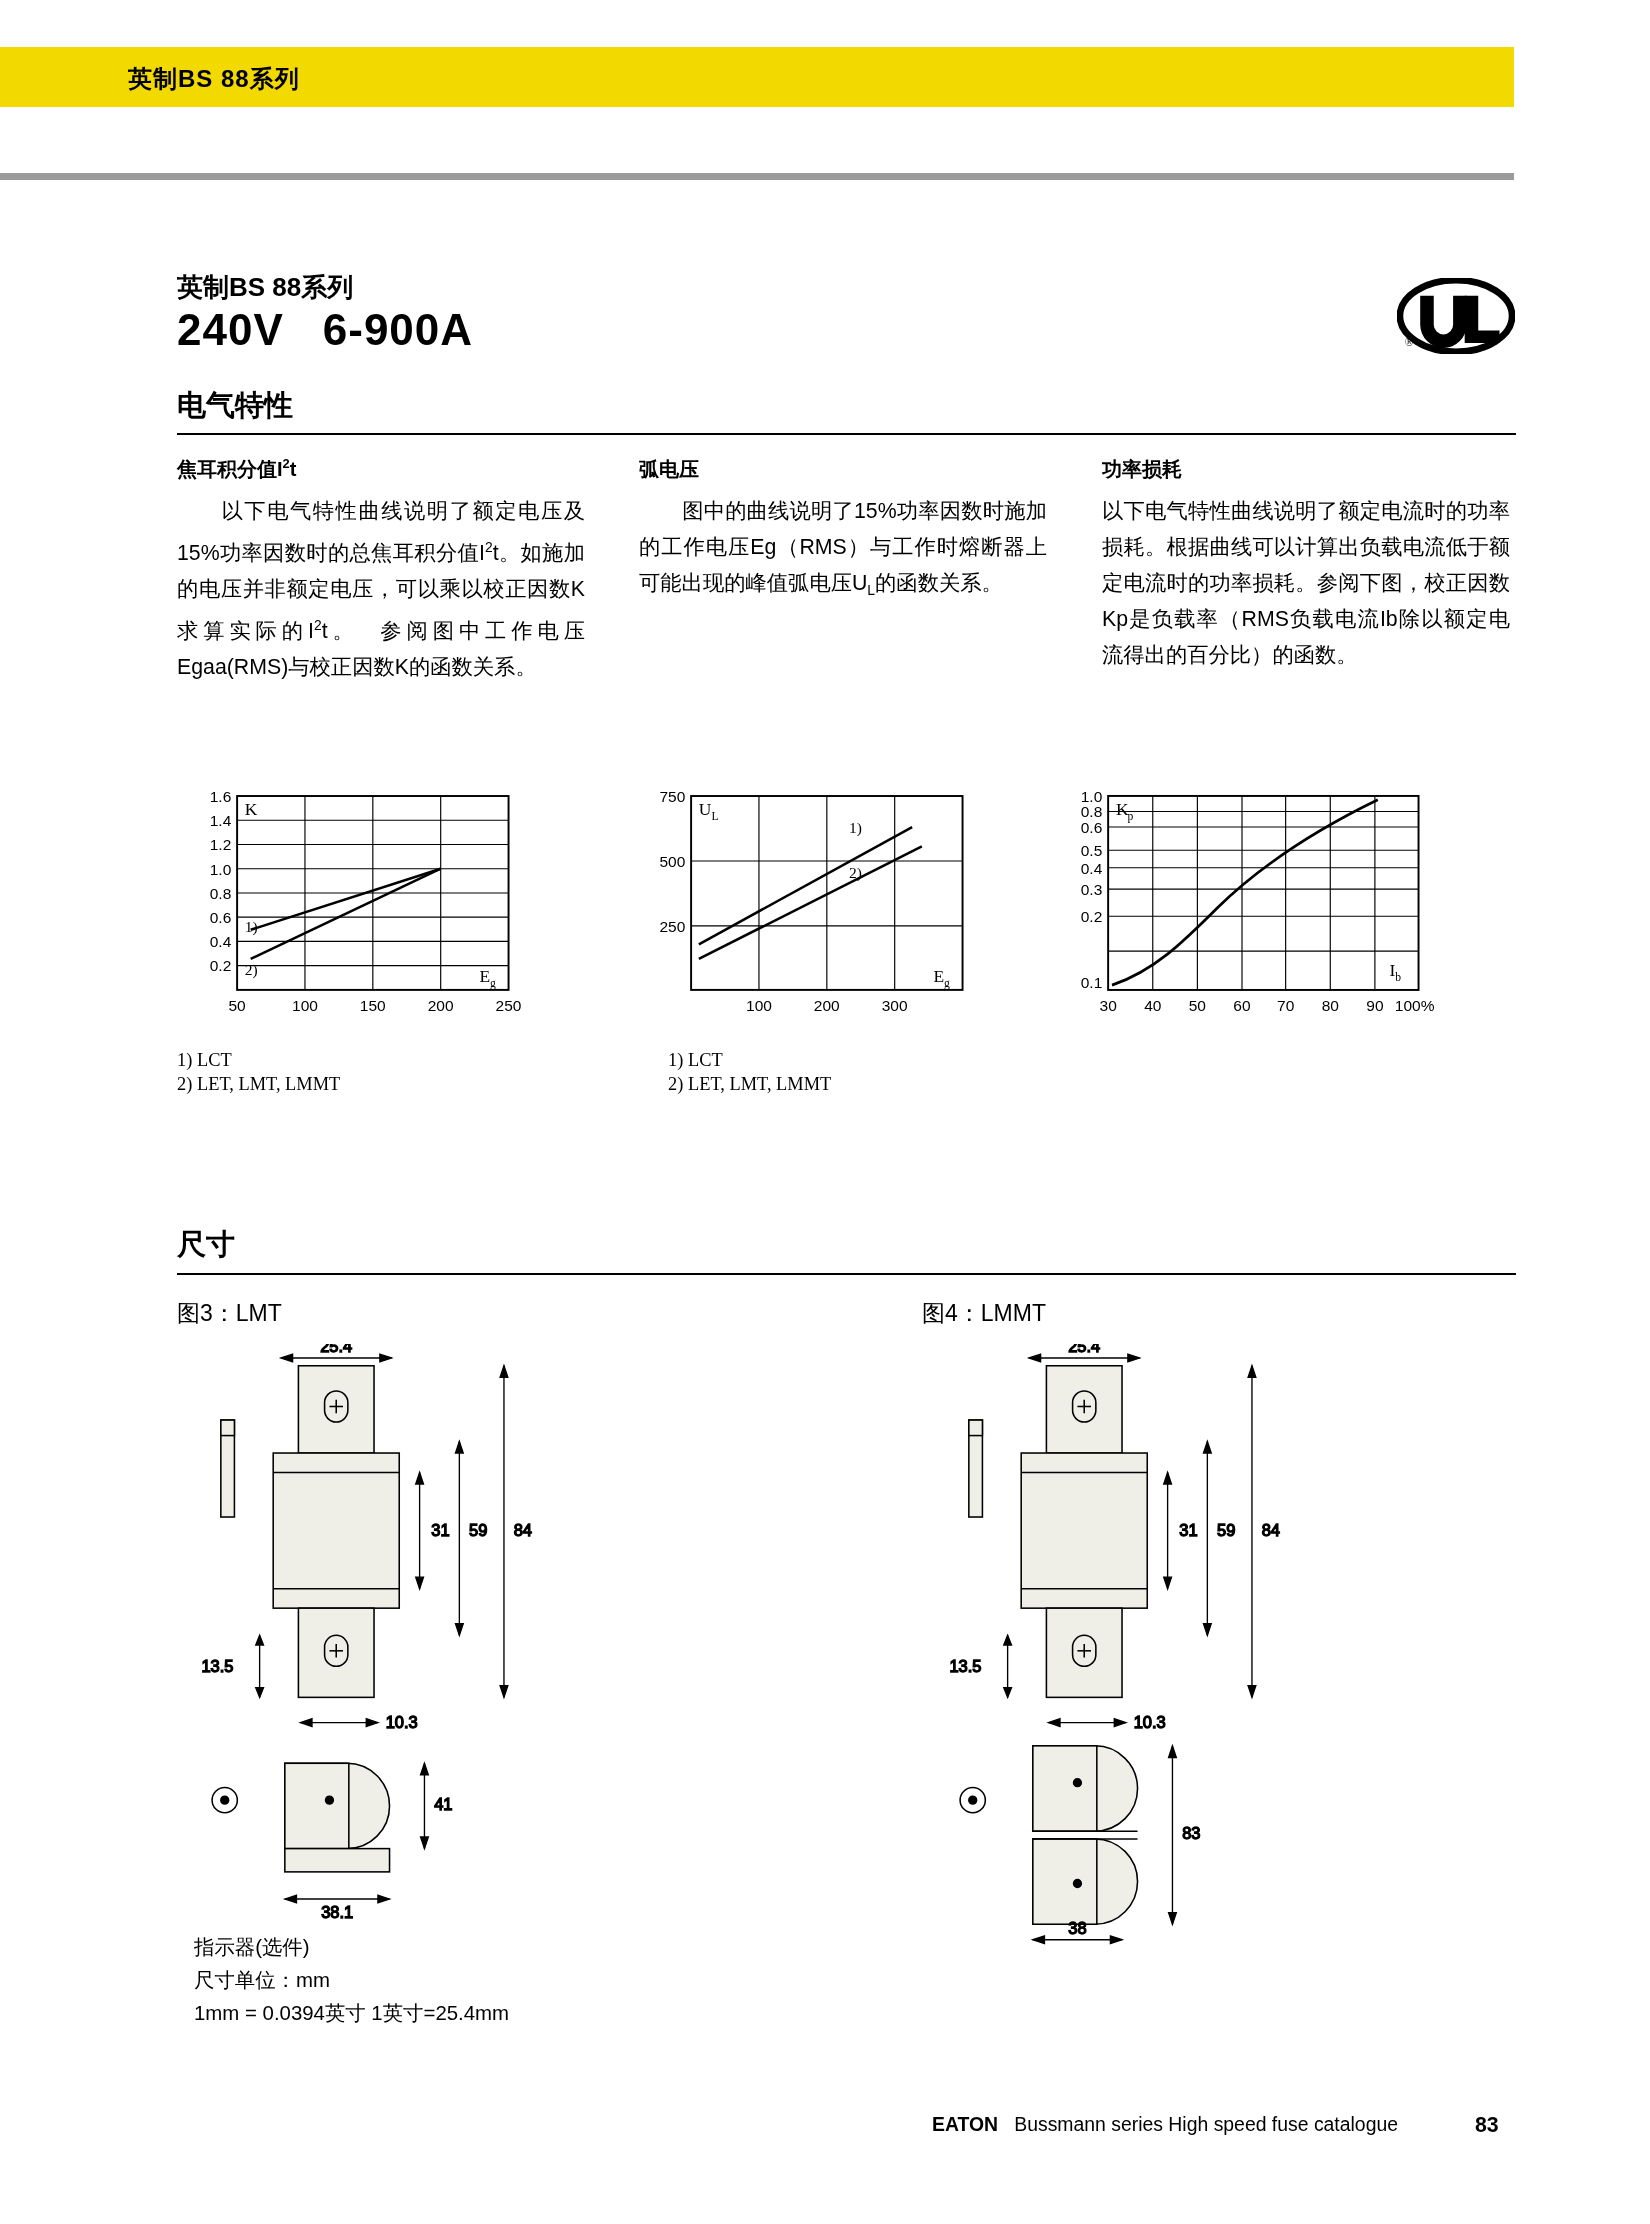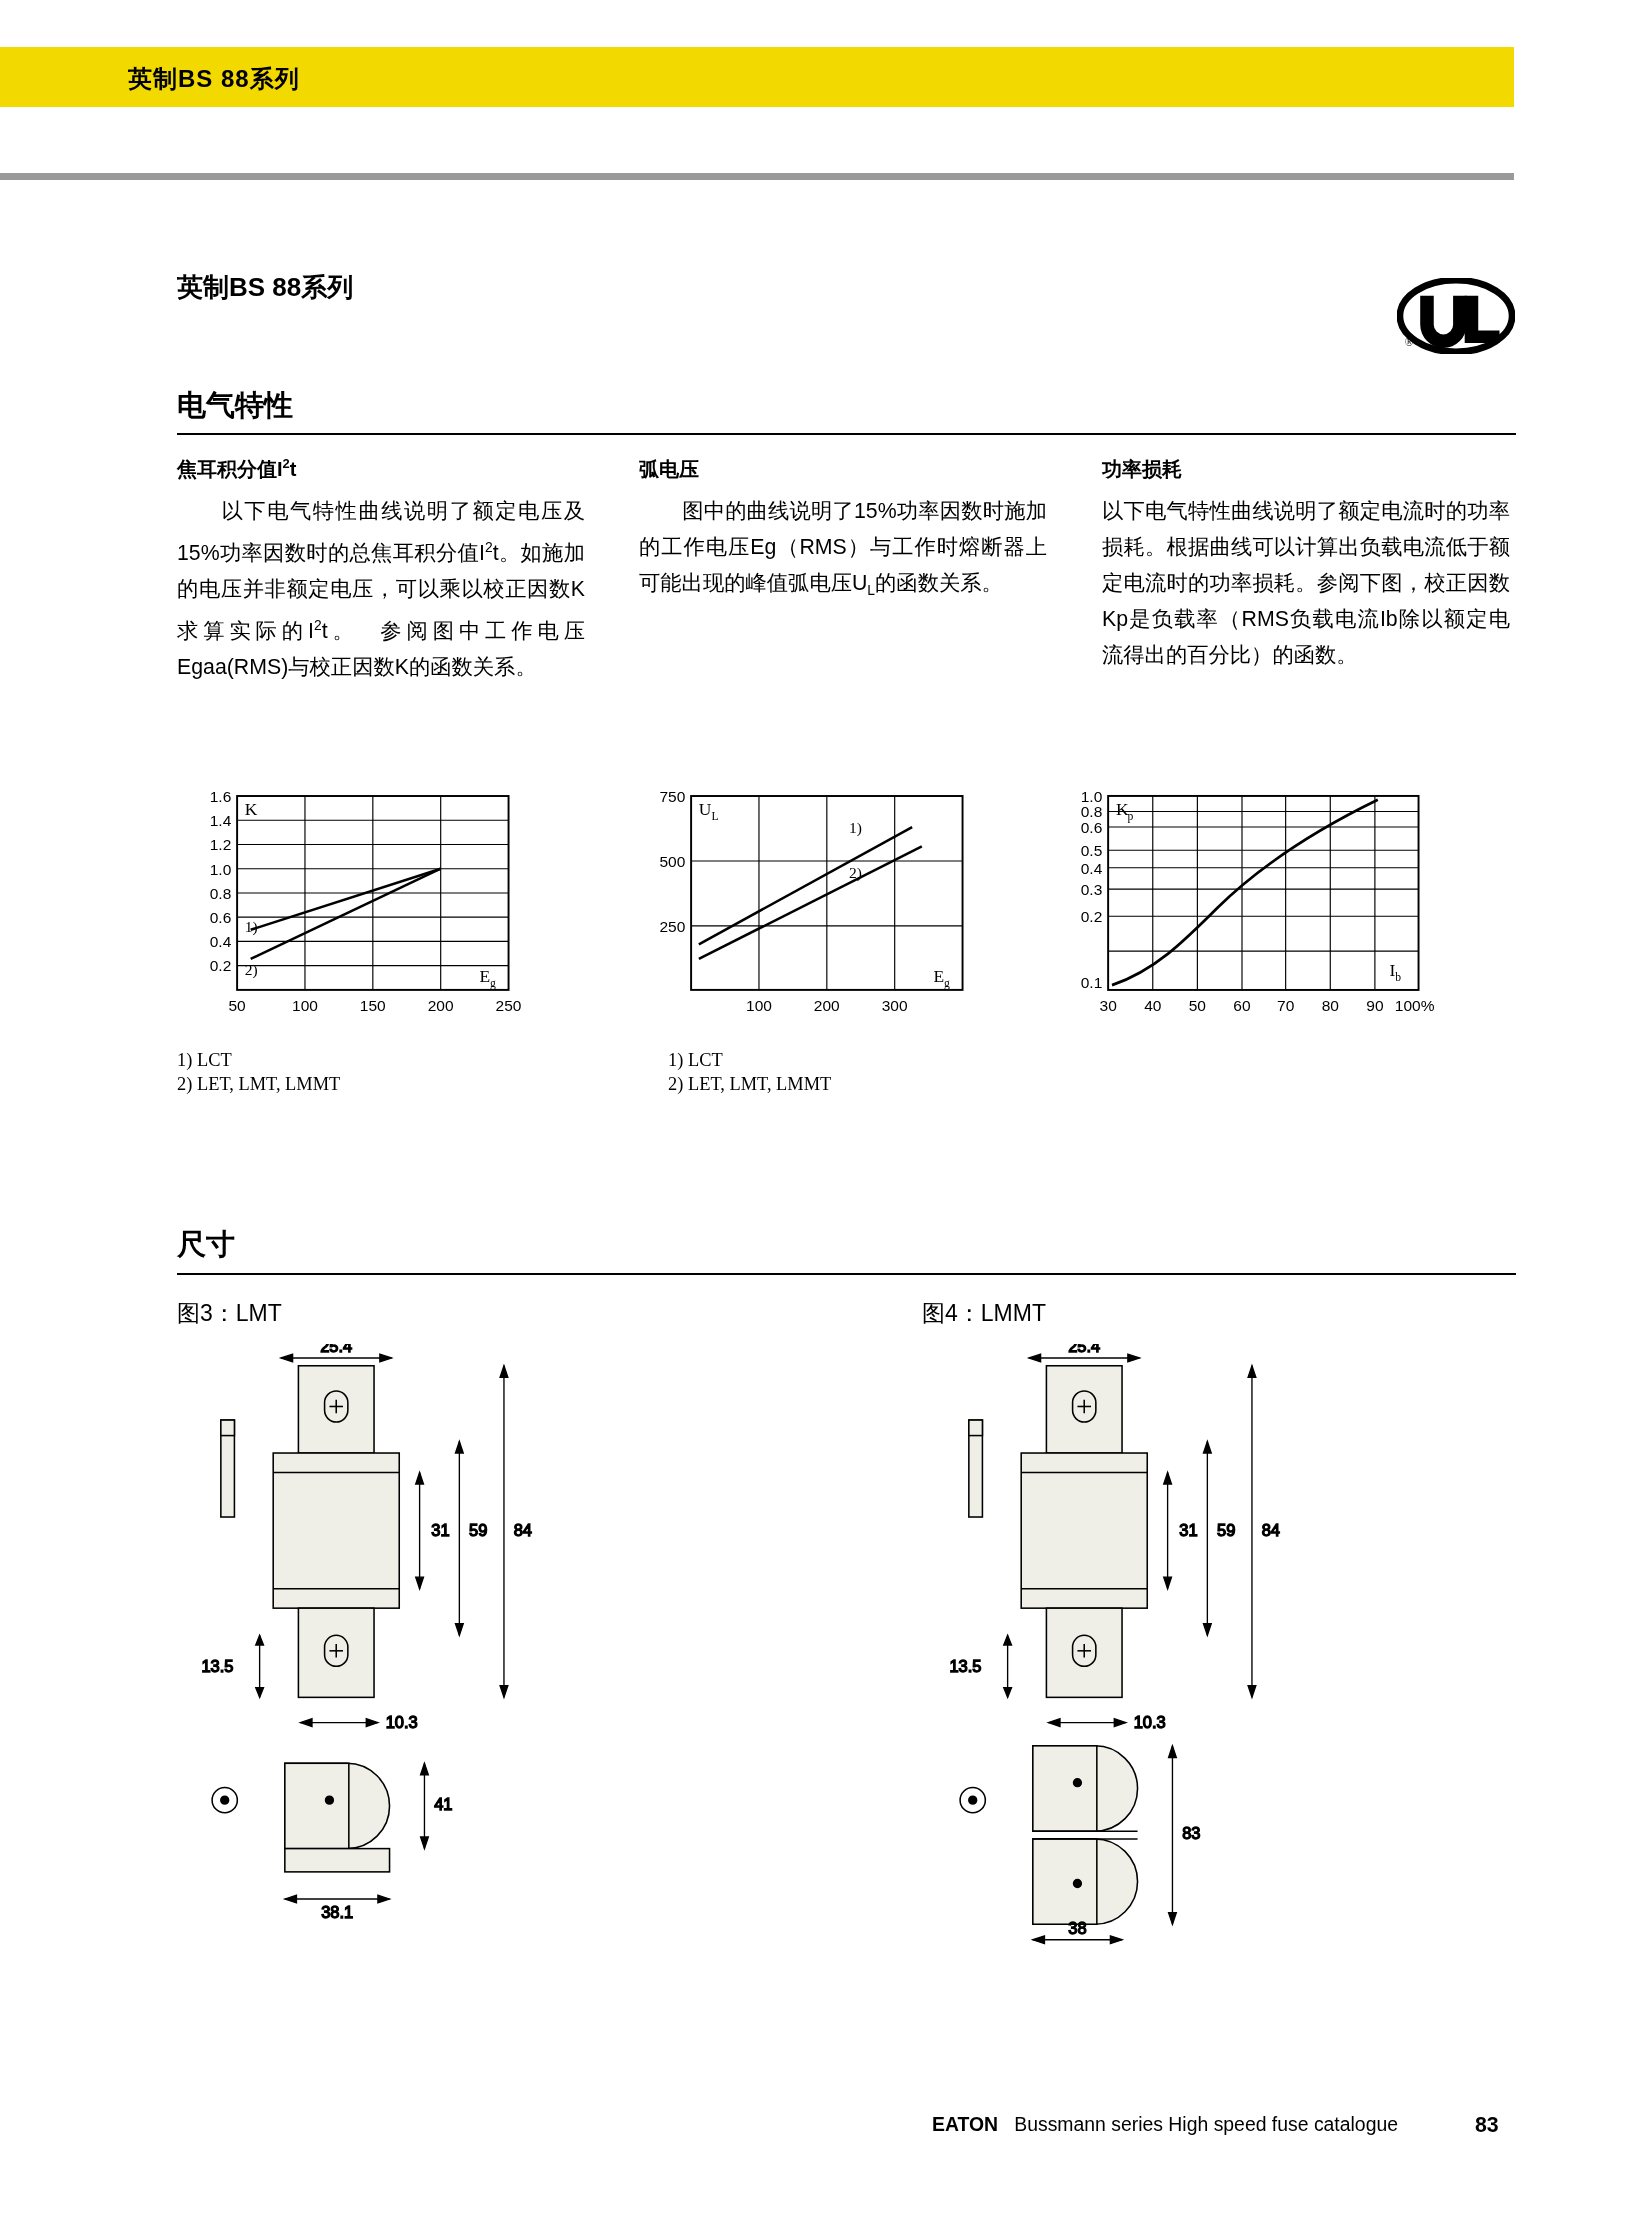--- a/index.html
+++ b/index.html
@@ -94,20 +94,23 @@
 <body>
 
 <div class="page">
 
   <div class="header-band">
     <div class="title">英制BS 88系列</div>
   </div>
   <div class="grey-rule"></div>
 
   <div class="series-sub">英制BS 88系列</div>
+  <div class="series-main">
+    <span>240V</span><span class="gap"></span><span>6-900A</span>
+  </div>
 
   <div class="ul-logo">
     <svg width="118" height="76" viewBox="0 0 122 78">
       <ellipse cx="61" cy="39" rx="58" ry="37" fill="none" stroke="#000" stroke-width="7"></ellipse>
       <path d="M24 18 h14 v30 a10 10 0 0 0 20 0 V18 h14 v30 a24 24 0 0 1 -48 0 Z" fill="#000"></path>
       <path d="M70 18 h14 v36 h22 v13 H70 Z" fill="#000"></path>
       <text x="8" y="70" font-size="12" font-family="Liberation Serif, serif">®</text>
     </svg>
   </div>
 
@@ -409,20 +412,25 @@
         <polygon points="248,598 244,586 252,586"></polygon>
         <text x="258" y="510" font-size="17" font-family="Liberation Sans, sans-serif">83</text>
         <line x1="104" y1="614" x2="196" y2="614"></line>
         <polygon points="104,614 116,610 116,618"></polygon>
         <polygon points="196,614 184,610 184,618"></polygon>
         <text x="150" y="608" font-size="17" text-anchor="middle" font-family="Liberation Sans, sans-serif">38</text>
       </g>
     </svg>
   </div>
 
+  <div class="dim-notes" style="left:194px;top:1931px;">
+    <div>指示器(选件)</div>
+    <div>尺寸单位：mm</div>
+    <div>1mm = 0.0394英寸     1英寸=25.4mm</div>
+  </div>
 
   <div class="footer">
     <div class="ftext">
       <b>EATON</b>&nbsp;&nbsp;&nbsp;<span>Bussmann series High speed fuse catalogue</span>
     </div>
     <div class="pageno">83</div>
   </div>
 
 </div>
 

